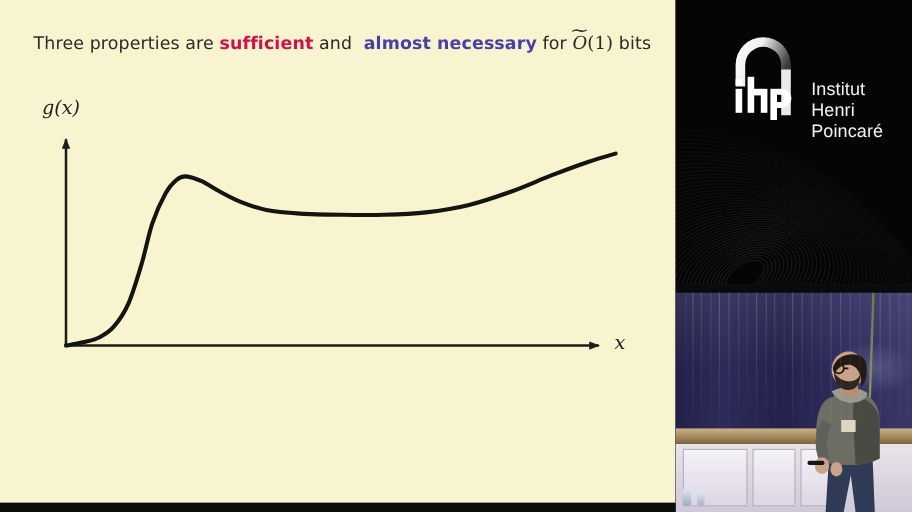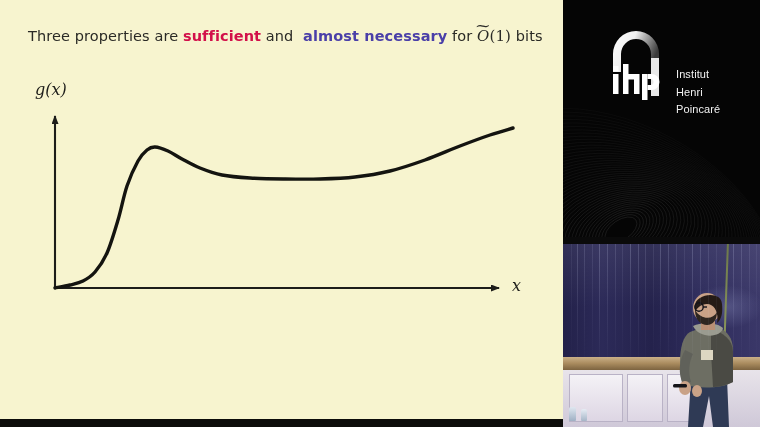--- a/index.html
+++ b/index.html
@@ -103,21 +103,21 @@
   #logo-mark {
     position: absolute;
     left: 48px; top: 28px;
     width: 64px; height: 72px;
   }
   #logo-words {
     position: absolute;
     left: 113px; top: 66px;
     color: #f2f2f2;
     font-family: "Liberation Sans", sans-serif;
-    font-size: 11px;
+    font-size: 15px;
     line-height: 17.5px;
     letter-spacing: 0.1px;
   }
 
   
   #video-panel {
     position: absolute;
     left: 563px; top: 237px;
     width: 197px; height: 190px;
     overflow: hidden;

